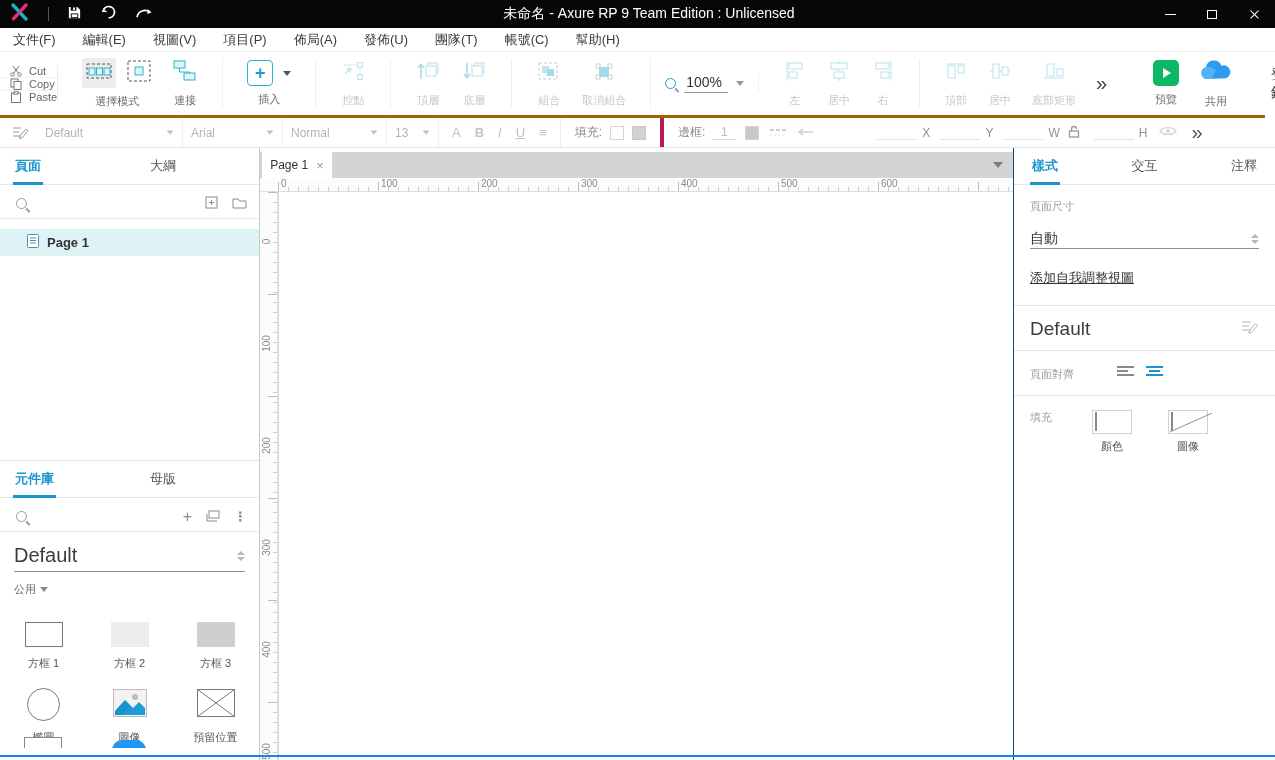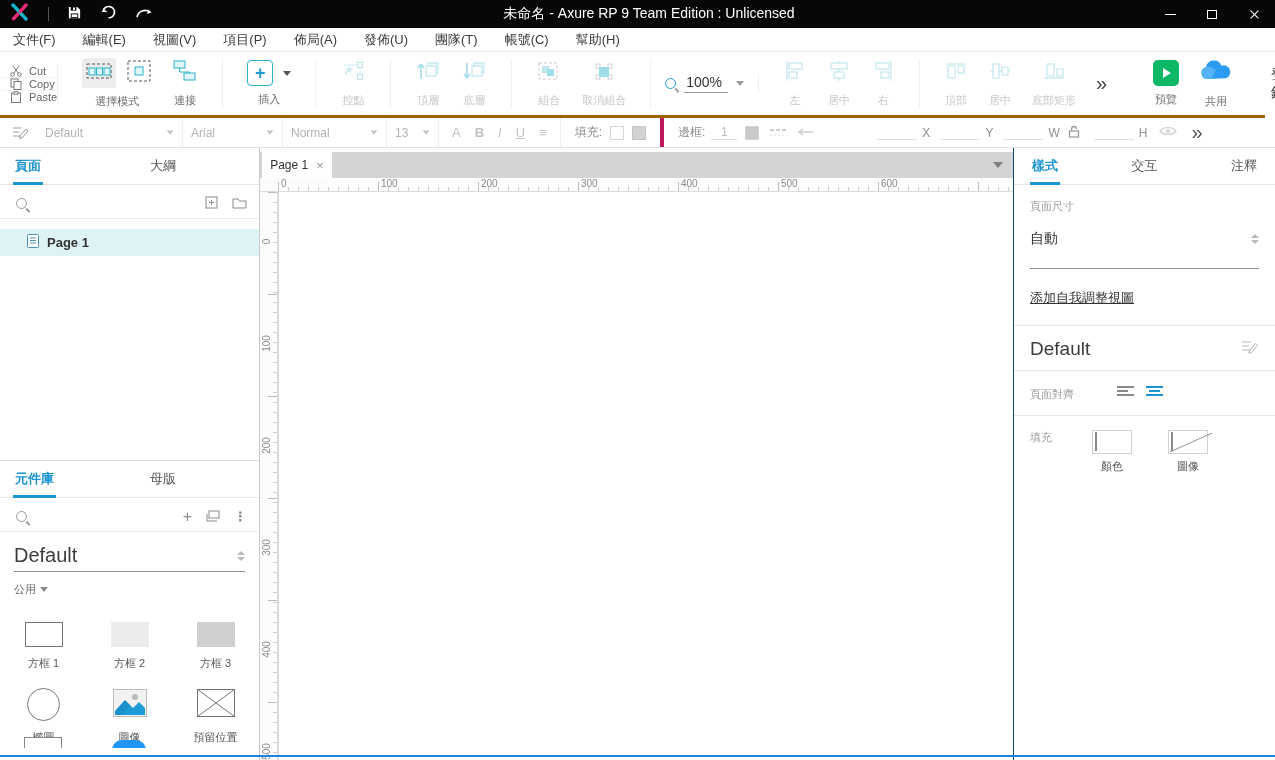--- a/index.html
+++ b/index.html
@@ -114,21 +114,21 @@
   .v-ruler .major { position:absolute; top:0; bottom:0; right:0; width:9px;
       background:repeating-linear-gradient(180deg,#bbb 0 1px,transparent 1px 102px); }
   .vnum { position:absolute; left:-7px; width:26px; text-align:center; font-size:10px; color:#8a8a8a; transform:rotate(-90deg); }
   .pageline { position:absolute; left:18px; top:44px; bottom:0; width:1px; background:#d9d9d9; }
 
   
   .right-panel { position:absolute; right:0; top:148px; width:262px; bottom:0; background:#fff; border-left:1px solid #0c4a6e; }
   .rp-tabs { display:flex; height:37px; align-items:center; border-bottom:1px solid #e6e6e6; padding:0 18px; justify-content:space-between; }
   .rp-body { padding:14px 16px 0 16px; }
   .small-lbl { font-size:11px; color:#9a9a9a; }
-  .pg-size { margin-top:16px; border-bottom:1px solid #8f8f8f; display:flex; align-items:center; justify-content:space-between; padding-bottom:20px; }
+  .pg-size { margin-top:16px; border-bottom:1px solid #8f8f8f; display:flex; align-items:center; justify-content:space-between; padding-bottom:0; }
   .pg-size .val { font-size:14px; color:#333; }
   .adapt-link { margin-top:20px; font-size:13px; color:#333; text-decoration:underline; display:inline-block; }
   .rp-div { border-top:1px solid #e5e5e5; margin-top:16px; }
   .style-head { display:flex; align-items:center; justify-content:space-between; padding:12px 16px 10px 16px; border-bottom:1px solid #e5e5e5; }
   .style-head .name { font-size:19px; color:#3c3c3c; }
   .row-align { display:flex; align-items:center; padding:14px 16px 12px 16px; border-bottom:1px solid #e5e5e5; }
   .row-fill { display:flex; align-items:flex-start; padding:14px 16px; }
   .fill-opts { display:flex; gap:36px; margin-left:40px; }
   .fill-opt { display:flex; flex-direction:column; align-items:center; gap:5px; }
   .fill-btn { width:40px; height:24px; border:1px solid #d0d0d0; padding:2px; background:#fff; }

